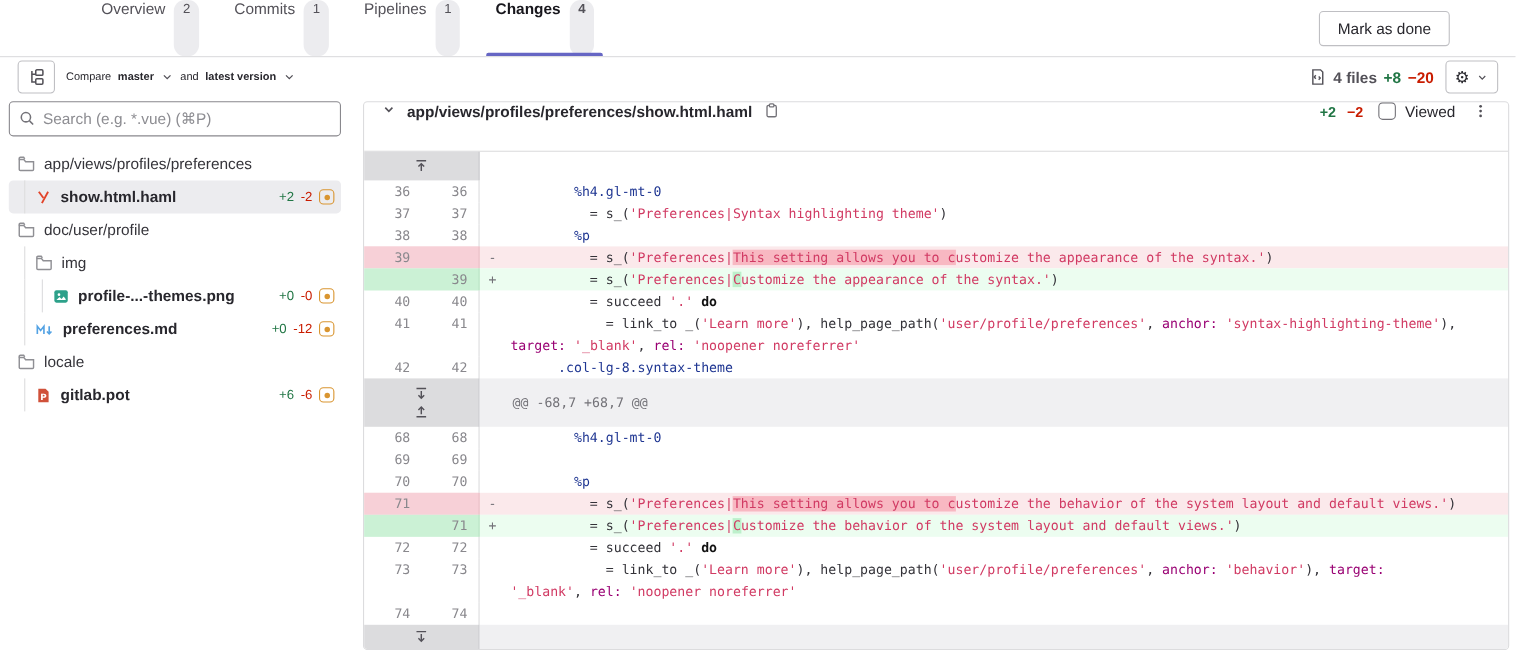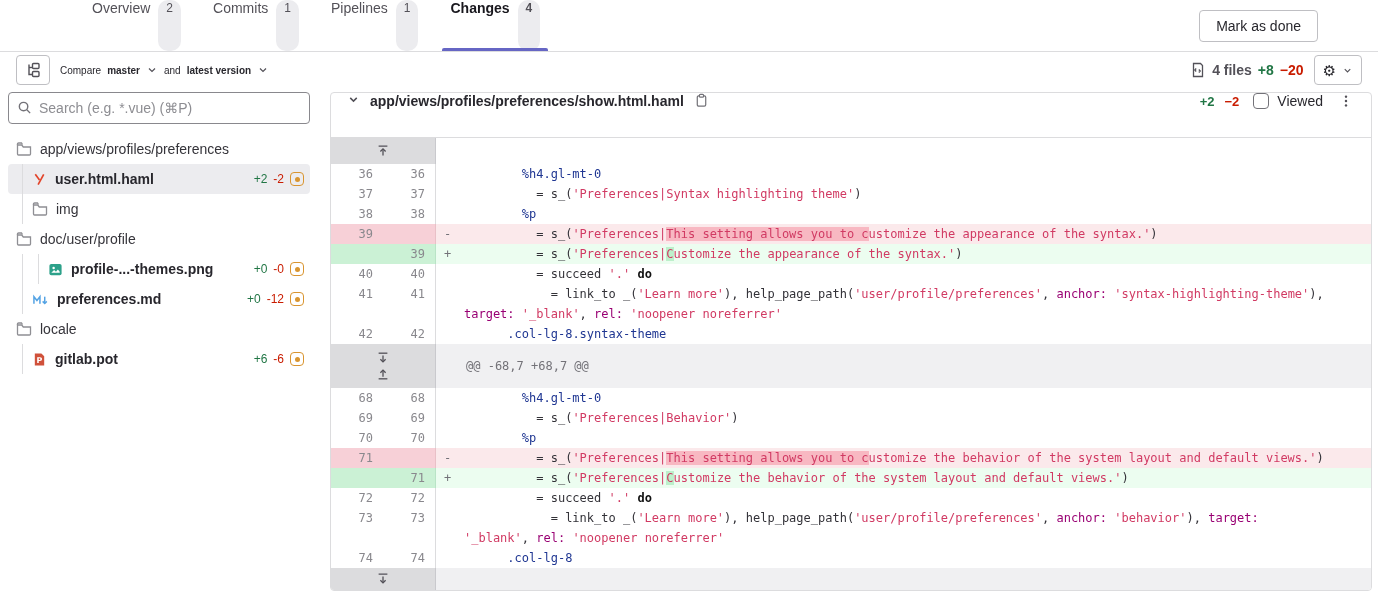--- a/index.html
+++ b/index.html
@@ -179,45 +179,45 @@
             <span class="label">app/views/profiles/preferences</span>
           </div>
           <div class="tree-row file selected" style="padding-left: 24px;">
             <span class="guide" style="left: 14px;"></span>
             <span class="icon">
               <svg width="15" height="15" viewBox="0 0 16 16" fill="none" stroke="#e24329" stroke-width="1.8">
                 <path d="M3.5 2.5 L8 8.5"></path>
                 <path d="M12.5 2.5 L6.5 13.5"></path>
               </svg>
             </span>
-            <span class="label">user.html.haml</span>
+            <span class="label">show.html.haml</span>
             <span class="stats">
               <span class="plus">+2</span>
               <span class="minus">-2</span>
               <span class="mod-badge"></span>
             </span>
           </div>
-          <div class="tree-row folder" style="padding-left: 24px;">
-            <span class="guide" style="left: 14px;"></span>
+          <div class="tree-row folder" style="padding-left: 8px;">
             <span class="icon">
               <svg width="16" height="16" viewBox="0 0 16 16" fill="none" stroke="#8f8f94" stroke-width="1.3">
                 <path d="M1.5 4 h4.2 l1.6 2 H14.5 v7 a1 1 0 0 1 -1 1 h-11 a1 1 0 0 1 -1 -1 z"></path>
                 <path d="M1.5 4 v-1 a1 1 0 0 1 1-1 h3 l1 1.5"></path>
               </svg>
             </span>
-            <span class="label">img</span>
-          </div>
-          <div class="tree-row folder" style="padding-left: 8px;">
+            <span class="label">doc/user/profile</span>
+          </div>
+          <div class="tree-row folder" style="padding-left: 24px;">
+            <span class="guide" style="left: 14px;"></span>
             <span class="icon">
               <svg width="16" height="16" viewBox="0 0 16 16" fill="none" stroke="#8f8f94" stroke-width="1.3">
                 <path d="M1.5 4 h4.2 l1.6 2 H14.5 v7 a1 1 0 0 1 -1 1 h-11 a1 1 0 0 1 -1 -1 z"></path>
                 <path d="M1.5 4 v-1 a1 1 0 0 1 1-1 h3 l1 1.5"></path>
               </svg>
             </span>
-            <span class="label">doc/user/profile</span>
+            <span class="label">img</span>
           </div>
           <div class="tree-row file" style="padding-left: 40px;">
             <span class="guide" style="left: 14px;"></span>
             <span class="guide" style="left: 30px;"></span>
             <span class="icon">
               <svg width="15" height="15" viewBox="0 0 16 16">
                 <rect x="1.5" y="2" width="13" height="12" rx="2" fill="#2da18a"></rect>
                 <circle cx="6" cy="6.3" r="1.3" fill="#fff"></circle>
                 <path d="M3.5 11.5 l3-3 2 2 2-2.5 2 2.5 v1 h-9 z" fill="#fff"></path>
               </svg>
@@ -396,21 +396,20 @@
               <div class="num">68</div>
               <div class="num">68</div>
             </div>
             <div class="code"><span class="marker"> </span><span class="parts"><span>        </span><span class="c-t">%h4.gl-mt-0</span></span></div>
           </div>
           <div class="drow ctx">
             <div class="gutter">
               <div class="num">69</div>
               <div class="num">69</div>
             </div>
-            <div class="code"><span class="marker"> </span><span class="parts"><span>          = s_(</span><span class="c-s">'Preferences|Behavior'</span><span>)</span></span></div>
           </div>
           <div class="drow ctx">
             <div class="gutter">
               <div class="num">70</div>
               <div class="num">70</div>
             </div>
             <div class="code"><span class="marker"> </span><span class="parts"><span>        </span><span class="c-t">%p</span></span></div>
           </div>
           <div class="drow del">
             <div class="gutter">
@@ -438,21 +437,20 @@
               <div class="num">73</div>
               <div class="num">73</div>
             </div>
             <div class="code"><span class="marker"> </span><span class="parts"><span>            = link_to _(</span><span class="c-s">'Learn more'</span><span>), help_page_path(</span><span class="c-s">'user/profile/preferences'</span><span>, </span><span class="c-y">anchor:</span><span> </span><span class="c-s">'behavior'</span><span>), </span><span class="c-y">target:</span><br><span class="c-s">'_blank'</span><span>, </span><span class="c-y">rel:</span><span> </span><span class="c-s">'noopener noreferrer'</span></span></div>
           </div>
           <div class="drow ctx">
             <div class="gutter">
               <div class="num">74</div>
               <div class="num">74</div>
             </div>
-            <div class="code"><span class="marker"> </span><span class="parts"><span>      </span><span class="c-t">.col-lg-8</span></span></div>
           </div>
           <div class="drow expb">
             <div class="gutter">
               <span class="icon expander">
                 <svg width="14" height="14" viewBox="0 0 16 16" fill="none" stroke="currentColor" stroke-width="1.5">
                   <line x1="3" y1="2.5" x2="13" y2="2.5"></line>
                   <line x1="8" y1="5" x2="8" y2="12"></line>
                   <polyline points="5,9.5 8,12.5 11,9.5"></polyline>
                 </svg>
               </span>

